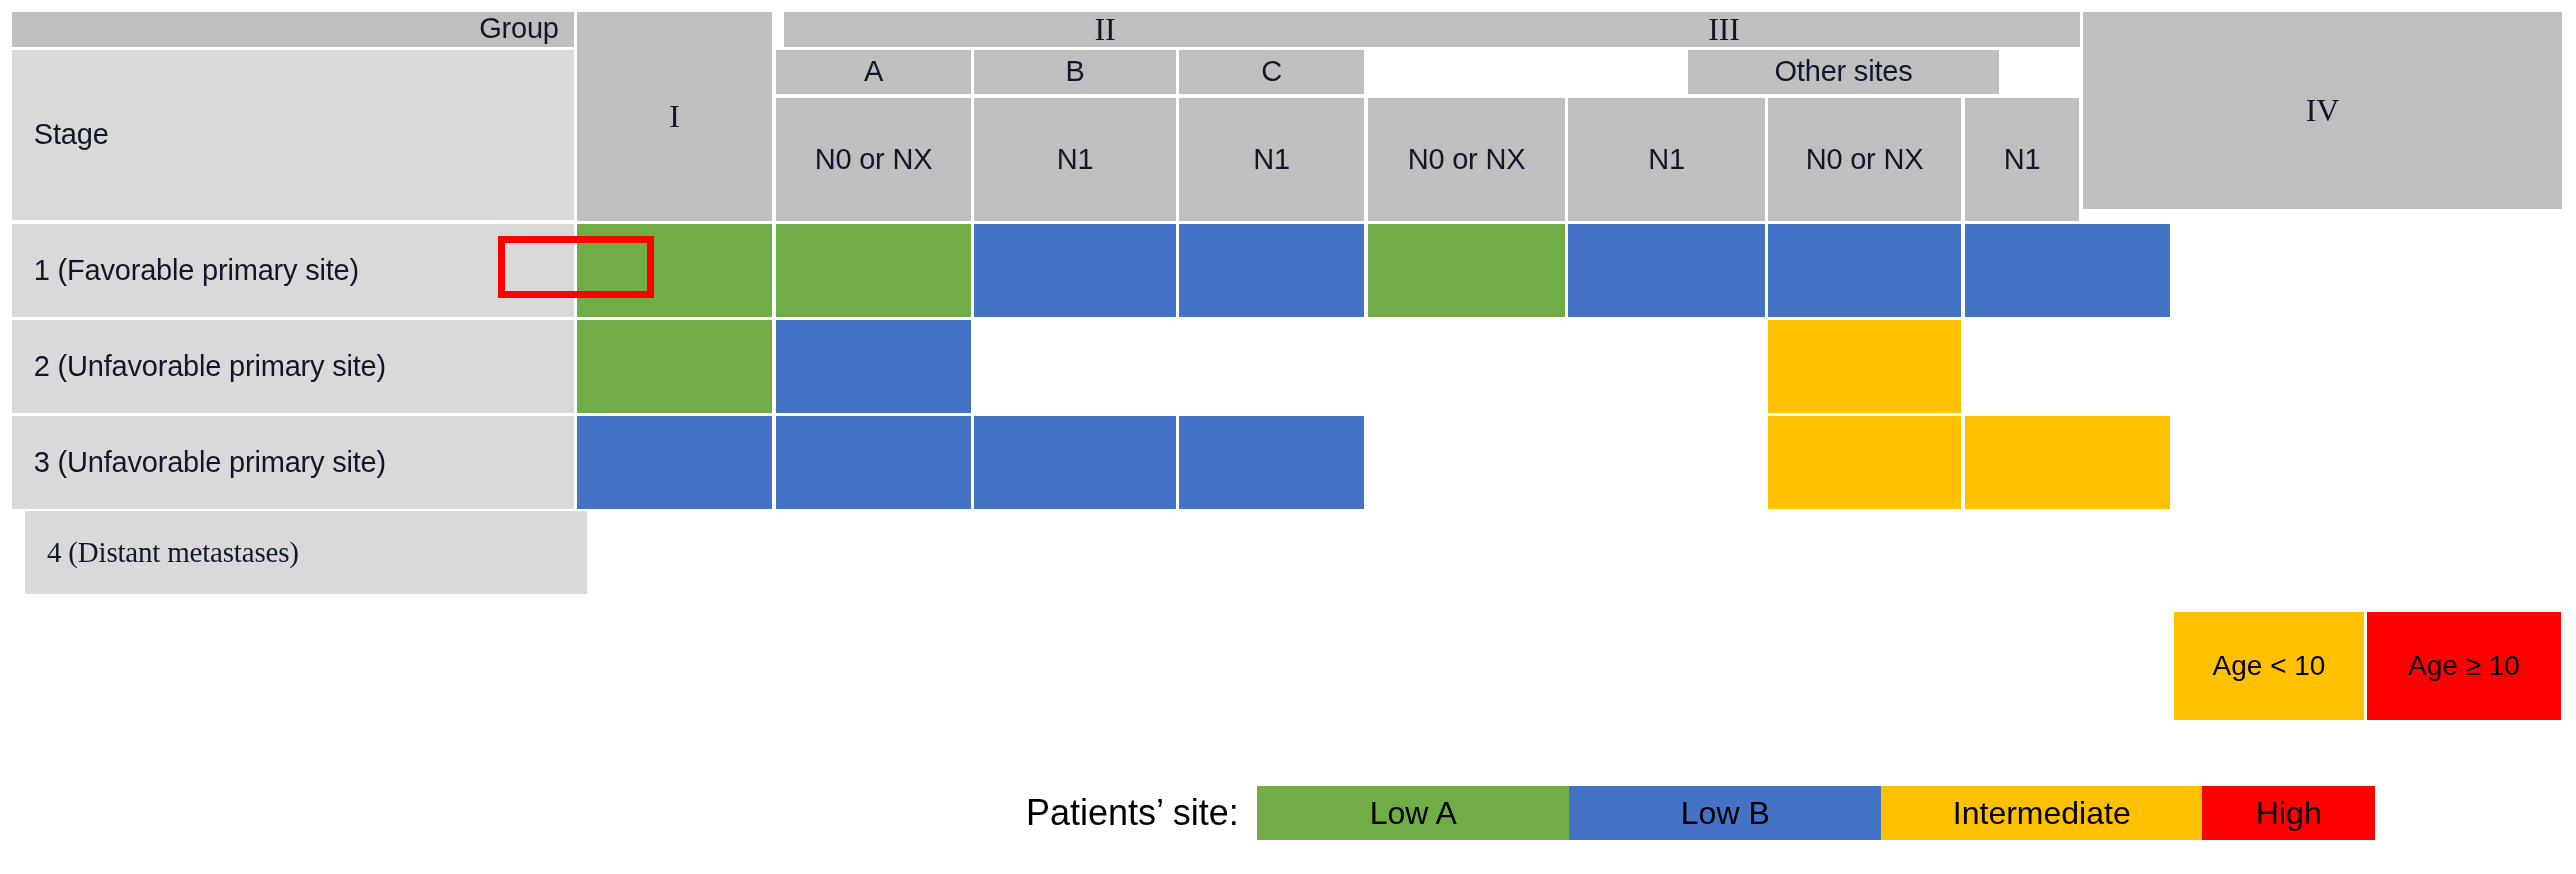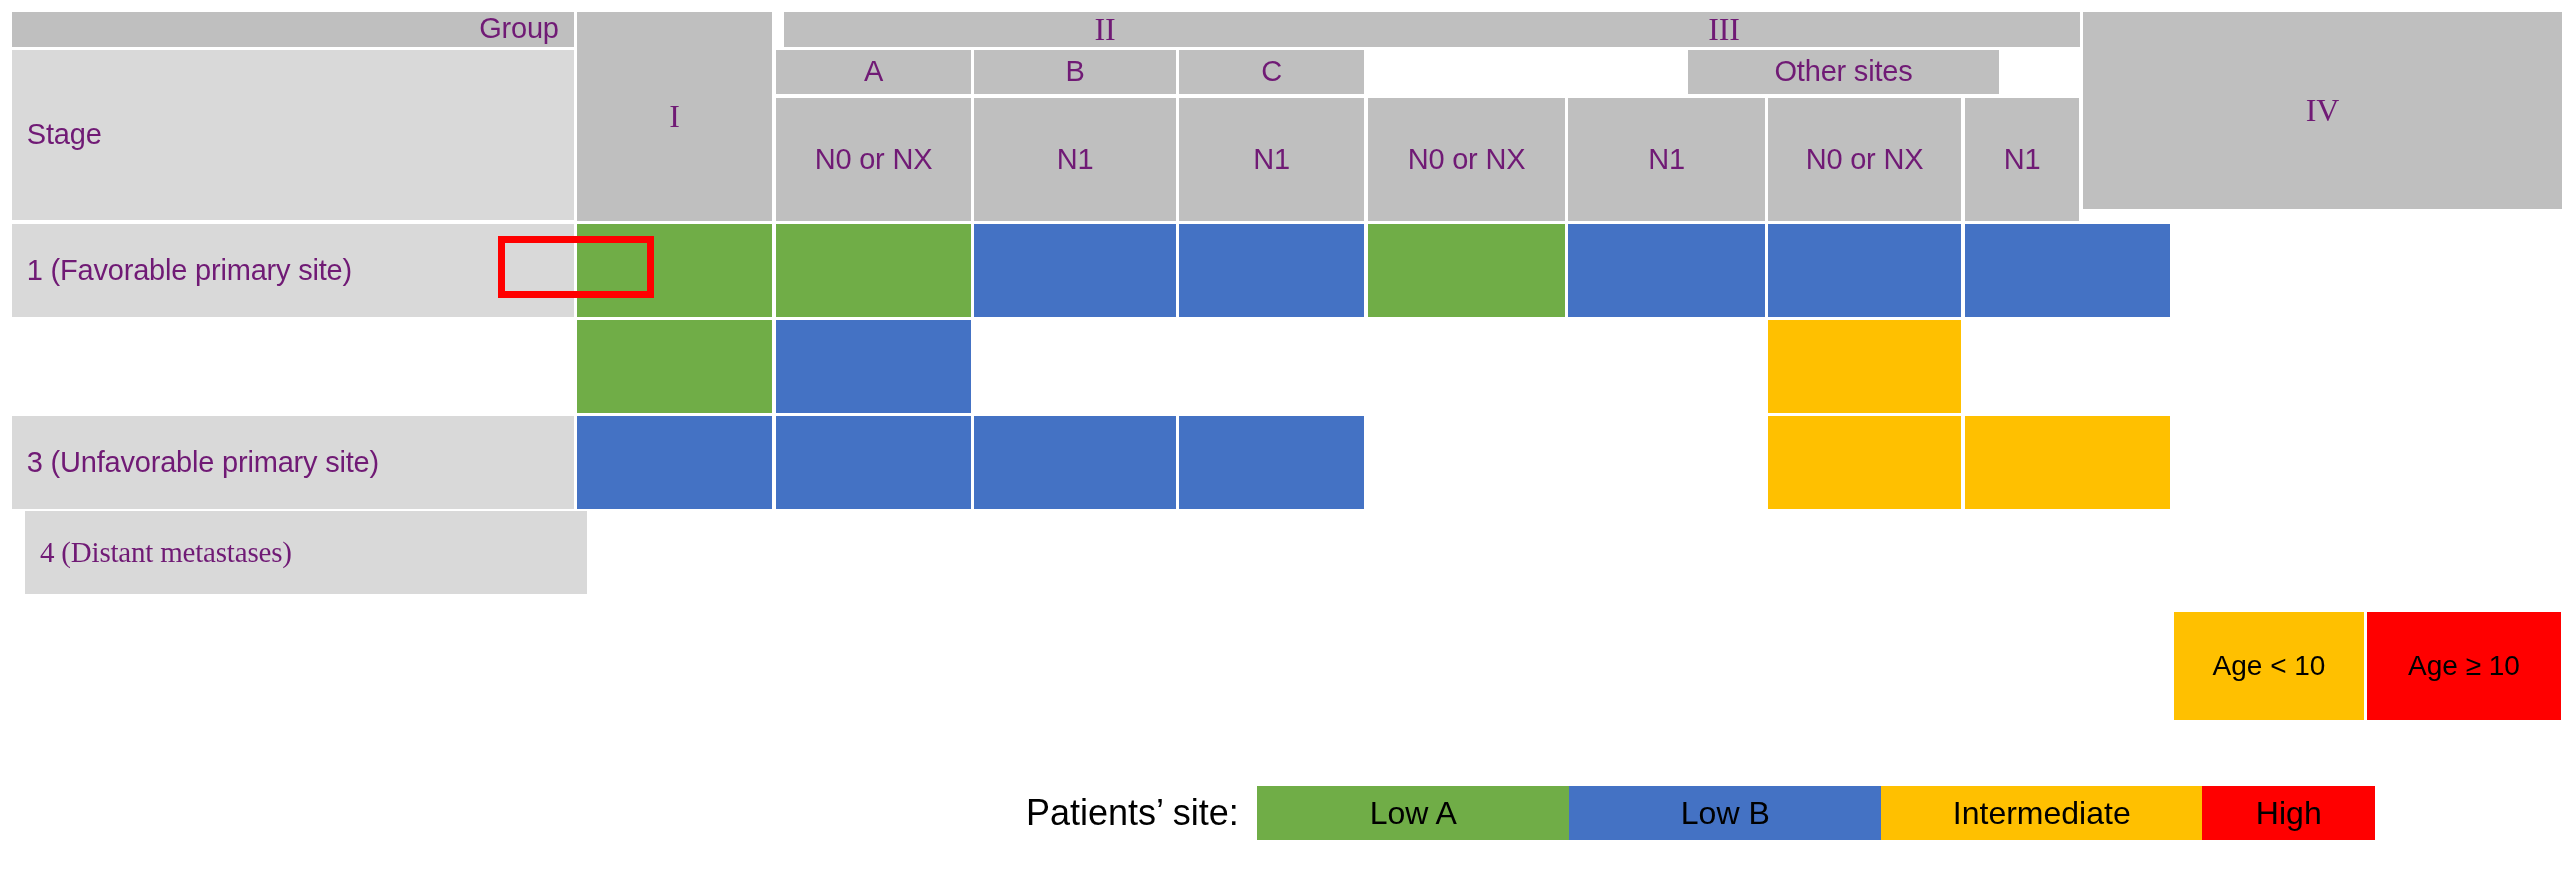--- a/index.html
+++ b/index.html
@@ -23,41 +23,41 @@
   }
 
   
   .cell {
     position: absolute;
     box-sizing: border-box;
     display: flex;
     align-items: center;
     justify-content: center;
     font-size: 29px;
-    color: #701a75;
+    color: #0f172a;
     line-height: 1.1;
     white-space: nowrap;
     letter-spacing: -0.2px;
   }
 
   .hdr-dark  { background: #bfbfbf; }
   .hdr-light { background: #d9d9d9; }
 
   .roman {
     font-family: "Liberation Serif", serif;
     font-size: 32px;
   }
 
   .label-right {
     justify-content: flex-end;
     padding-right: 15px;
   }
   .label-left {
     justify-content: flex-start;
-    padding-left: 15px;
+    padding-left: 22px;
   }
 
   
   .risk { position: absolute; box-sizing: border-box; }
   .risk-lowA  { background: #70ad47; }
   .risk-lowB  { background: #4472c4; }
   .risk-inter { background: #ffc000; }
   .risk-high  { background: #ff0000; }
 
   .risk.with-text {
@@ -128,20 +128,21 @@
 
   <div class="cell hdr-dark" style="left:776px; top:98px; width:195px; height:123px;">N0 or NX</div>
   <div class="cell hdr-dark" style="left:974px; top:98px; width:202px; height:123px;">N1</div>
   <div class="cell hdr-dark" style="left:1179px; top:98px; width:185px; height:123px;">N1</div>
   <div class="cell hdr-dark" style="left:1368px; top:98px; width:197px; height:123px;">N0 or NX</div>
   <div class="cell hdr-dark" style="left:1568px; top:98px; width:197px; height:123px;">N1</div>
   <div class="cell hdr-dark" style="left:1768px; top:98px; width:193px; height:123px;">N0 or NX</div>
   <div class="cell hdr-dark" style="left:1965px; top:98px; width:114px; height:123px;">N1</div>
 
   <div class="cell hdr-light label-left" style="left:11.8px; top:224px; width:562px; height:93px;">1 (Favorable primary site)</div>
+  <div class="cell hdr-light label-left" style="left:11.8px; top:320px; width:562px; height:93px;">2 (Unfavorable primary site)</div>
   <div class="cell hdr-light label-left" style="left:11.8px; top:416px; width:562px; height:93px;">3 (Unfavorable primary site)</div>
   <div class="cell hdr-light label-left" style="left:25px; top:511px; width:562px; height:83px;font-family:Liberation Serif, serif;">4 (Distant metastases)</div>
 
   <div class="risk risk-lowA" style="left:577px; top:224px; width:195px; height:93px;"></div>
   <div class="risk risk-lowA" style="left:776px; top:224px; width:195px; height:93px;"></div>
   <div class="risk risk-lowB" style="left:974px; top:224px; width:202px; height:93px;"></div>
   <div class="risk risk-lowB" style="left:1179px; top:224px; width:185px; height:93px;"></div>
   <div class="risk risk-lowA" style="left:1368px; top:224px; width:197px; height:93px;"></div>
   <div class="risk risk-lowB" style="left:1568px; top:224px; width:197px; height:93px;"></div>
   <div class="risk risk-lowB" style="left:1768px; top:224px; width:193px; height:93px;"></div>

